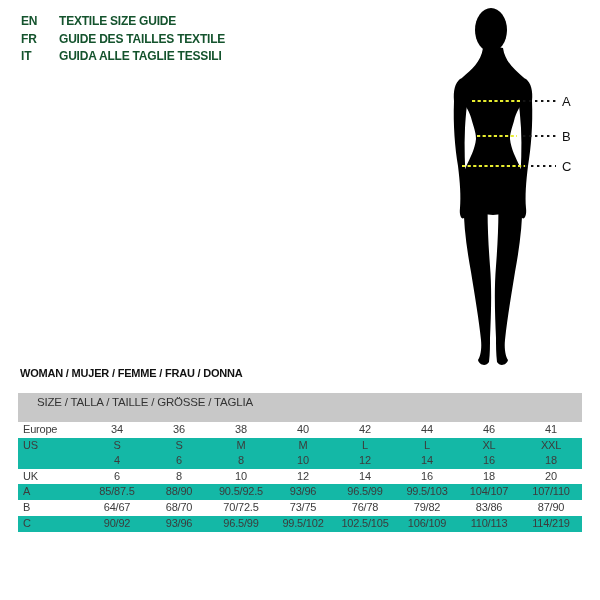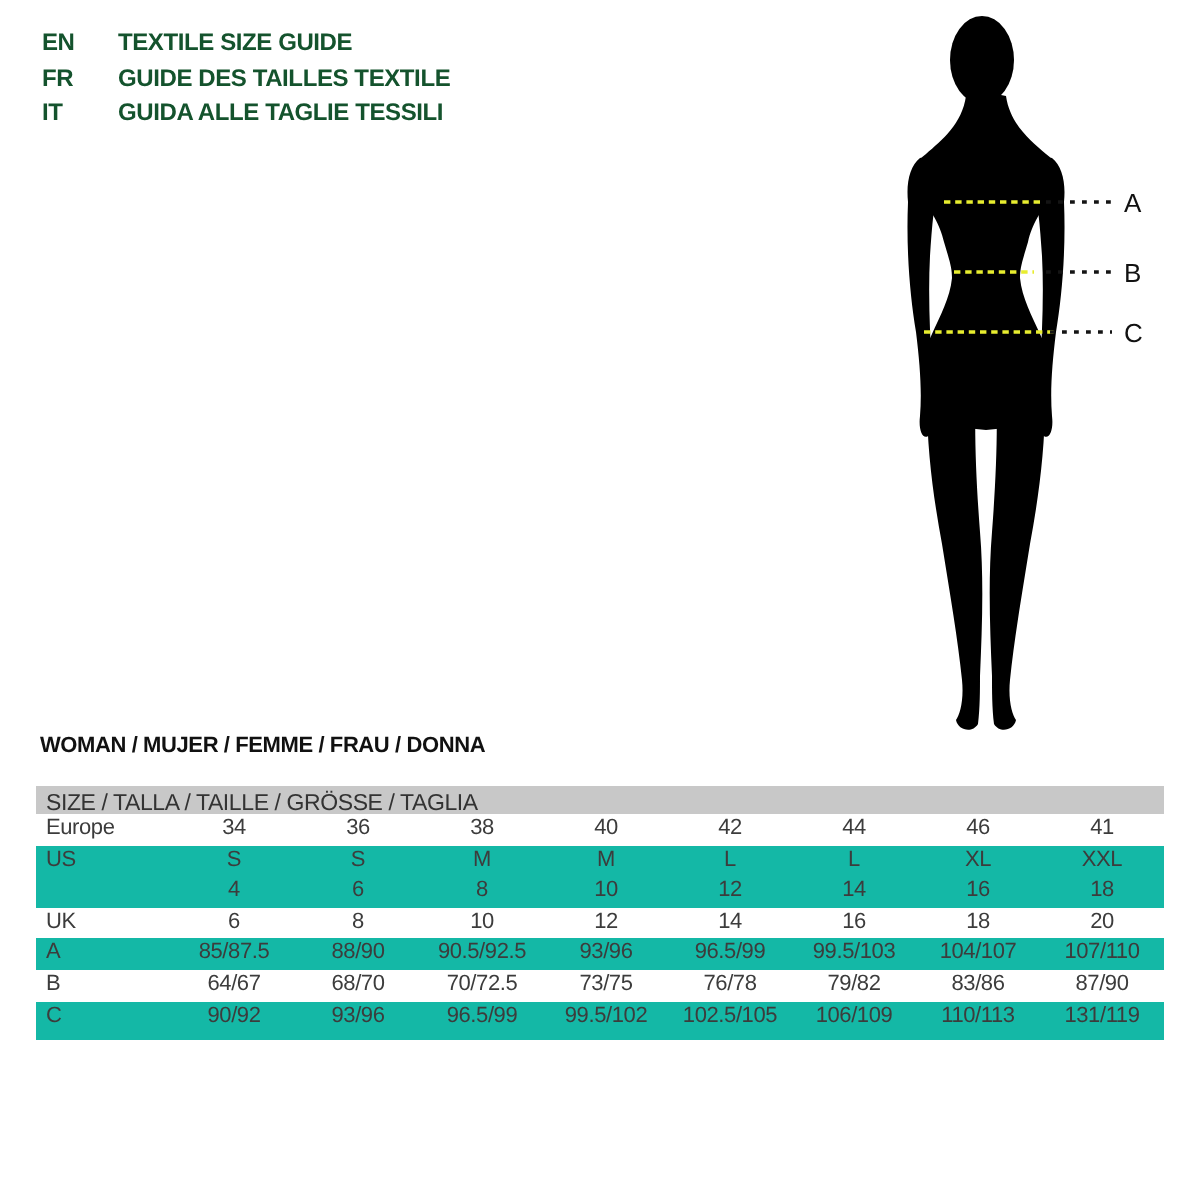--- a/index.html
+++ b/index.html
@@ -15,23 +15,23 @@
   
   .figure-wrap{position:absolute;left:425px;top:0;width:175px;height:380px;}
   .figure-wrap svg{display:block;}
 
   
   .section-title{position:absolute;left:20px;top:367px;font-size:11px;font-weight:bold;
                  letter-spacing:-0.2px;color:#111;}
 
   
   .size-table{position:absolute;left:18px;top:393px;width:564px;letter-spacing:-0.2px;}
-  .t-header{height:14px;line-height:19px;background:#c8c8c8;color:#333;
-            font-size:11.5px;padding-left:5px;}
-  .t-body{border-bottom:4px solid #14b8a6;}
+  .t-header{height:29px;line-height:19px;background:#c8c8c8;color:#333;
+            font-size:11.5px;padding-left:19px;}
+  .t-body{border-bottom:1px solid #14b8a6;}
   .t-row{display:grid;grid-template-columns:68px repeat(8,1fr);height:15.6px;
          line-height:15.6px;font-size:11px;color:#3c3c3c;}
   .t-row.shade{background:#14b8a6;}
   .t-label{padding-left:5px;text-align:left;}
   .t-cell{text-align:center;}
 
   
   .legend{position:absolute;left:20px;top:544px;font-size:11.5px;font-weight:bold;
           line-height:15.2px;letter-spacing:-0.2px;color:#111;}
 </style>
@@ -164,20 +164,20 @@
 
       <div class="t-row shade">
         <span class="t-label">C</span>
         <span class="t-cell">90/92</span>
         <span class="t-cell">93/96</span>
         <span class="t-cell">96.5/99</span>
         <span class="t-cell">99.5/102</span>
         <span class="t-cell">102.5/105</span>
         <span class="t-cell">106/109</span>
         <span class="t-cell">110/113</span>
-        <span class="t-cell">131/119</span>
+        <span class="t-cell">114/219</span>
       </div>
 
     </div>
   </div>
 
 
 </div>
 
 </body></html>

